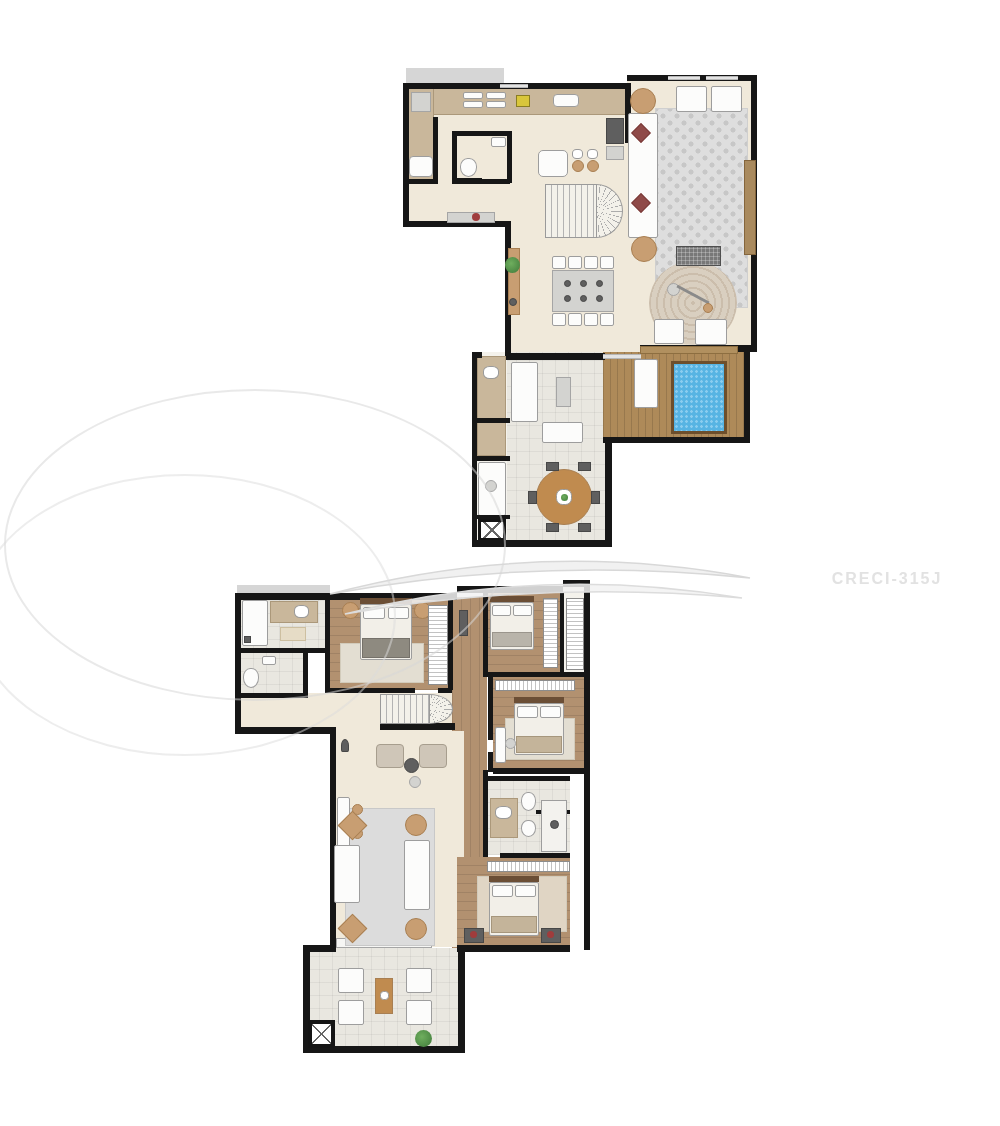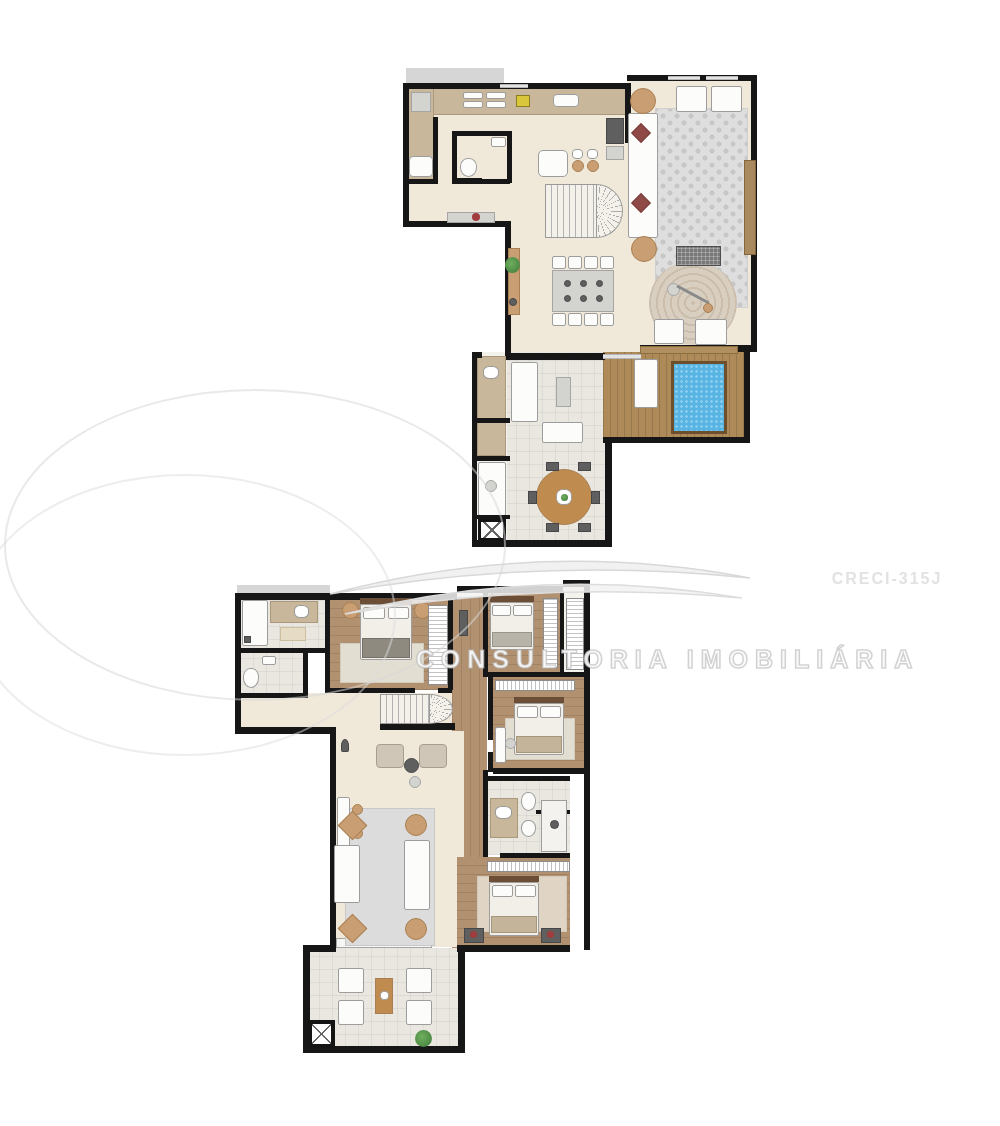--- a/index.html
+++ b/index.html
@@ -325,15 +325,14 @@
     <div class="abs shaft" style="left:308px;top:1020px;width:27px;height:28px;"></div>
   </div>
 
   <svg class="wm-svg" width="1000" height="1126" viewBox="0 0 1000 1126">
     <path d="M330,594 Q540,538 750,578 Q540,556 330,594 Z" fill="rgba(238,238,238,0.85)" stroke="#d8d8d8" stroke-width="1.5"></path>
     <path d="M345,614 Q540,564 742,598 Q540,580 345,614 Z" fill="rgba(242,242,242,0.85)" stroke="#dcdcdc" stroke-width="1.5"></path>
     <ellipse cx="255" cy="545" rx="250" ry="155" fill="none" stroke="rgba(215,215,215,0.55)" stroke-width="2"></ellipse>
     <ellipse cx="185" cy="615" rx="210" ry="140" fill="none" stroke="rgba(220,220,220,0.5)" stroke-width="2"></ellipse>
   </svg>
   <div class="wm-creci">CRECI-315J</div>
-  <div class="wm-tagline">CONSULTORIA IMOBILIÁRIA</div>
 
 </div>
 
 </body></html>

